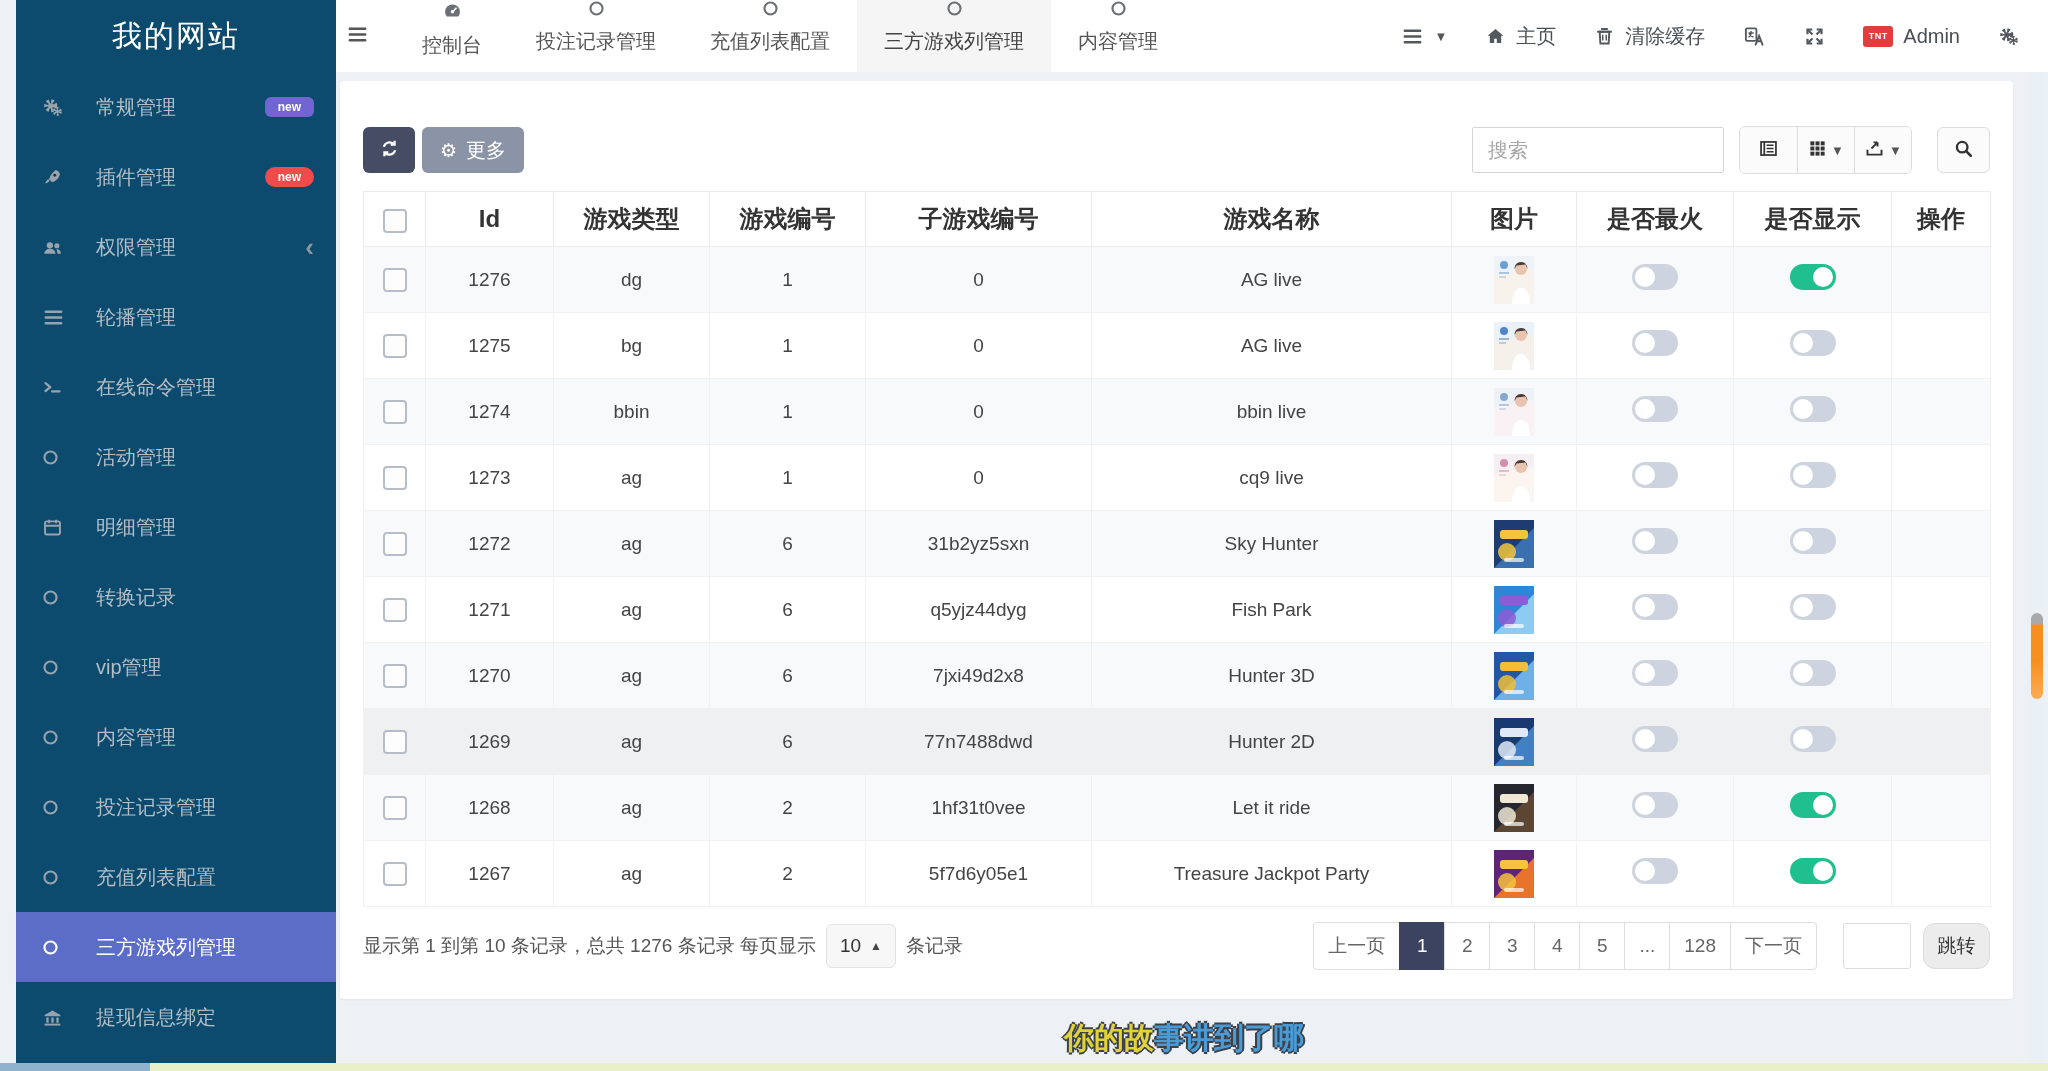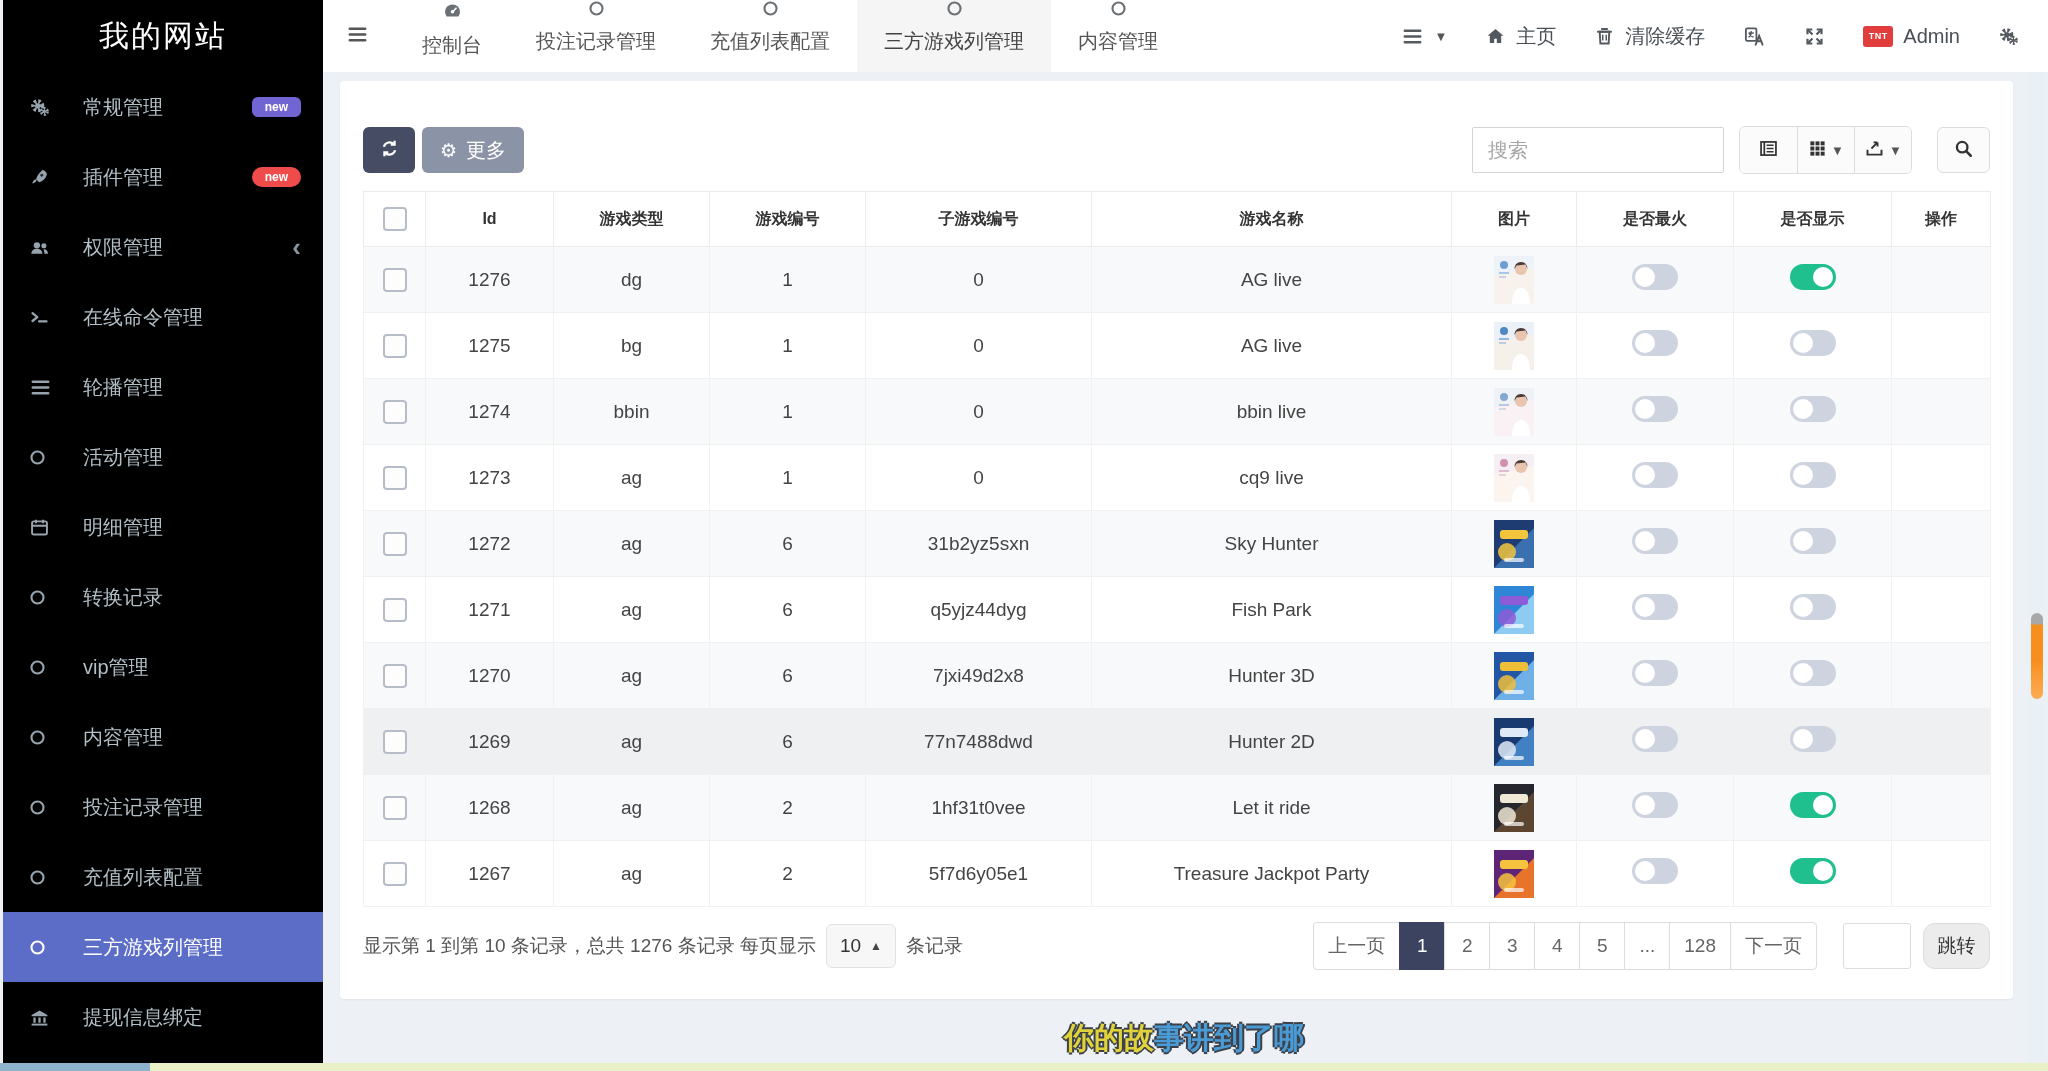--- a/index.html
+++ b/index.html
@@ -1,20 +1,20 @@
 <!DOCTYPE html>
 <html style="--accent: #5c6dc8; --toggle-on: #1fbf8e; --page-active: #3c4360;"><head>
 <meta charset="utf-8">
 <style>
   html,body{margin:0;padding:0;width:2048px;height:1071px;overflow:hidden;
     font-family:"Liberation Sans","DejaVu Sans",sans-serif;}
   .screen{position:relative;width:2048px;height:1071px;background:#edf1f5;overflow:hidden;}
 
   
-  .sidebar{position:absolute;left:3px;top:0;width:320px;height:1071px;background:#000000;z-index:3;}
+  .sidebar{position:absolute;left:16px;top:0;width:320px;height:1071px;background:#0c4a6e;z-index:3;}
   .sidebar-title{height:72px;line-height:72px;text-align:center;color:#ffffff;font-size:30px;letter-spacing:2px;}
   .side-item{height:70px;display:flex;align-items:center;padding:0 22px 0 26px;font-size:20px;color:#b3bfc7;cursor:pointer;gap:16px;}
   .side-item .s-icon{width:38px;display:flex;align-items:center;color:#97a4ad;flex-shrink:0;}
   .side-item.active{background:var(--accent,#5c6dc8);color:#fff;}
   .side-item.active .s-icon{color:#fff;}
   .badge{margin-left:auto;color:#fff;font-size:12px;font-weight:bold;padding:4px 13px;border-radius:6px;line-height:1;}
   .badge.pill{border-radius:999px;}
   .side-chevron{margin-left:auto;color:#8a97a0;font-size:26px;line-height:1;font-weight:bold;}
 
   
@@ -44,21 +44,21 @@
     font-size:20px;padding:0 15px;color:#444;box-sizing:border-box;outline:none;}
   .search-input::placeholder{color:#a6a6a6;}
   .view-group{display:flex;margin-left:15px;border:1px solid #dcdcdc;border-radius:6px;overflow:hidden;}
   .view-btn{width:57px;height:46px;background:#fbfbfb;color:#333;display:flex;align-items:center;justify-content:center;
     gap:4px;cursor:pointer;border:none;border-left:1px solid #dcdcdc;}
   .view-btn:first-child{border-left:none;}
   .btn-search{margin-left:25px;width:53px;height:46px;background:#fbfbfb;border:1px solid #dcdcdc;color:#333;}
 
   
   table.grid{width:100%;border-collapse:collapse;table-layout:fixed;margin-top:18px;}
-  .grid th{height:52px;font-size:16px;color:#333;font-weight:bold;border:1px solid #ececec;background:#fff;text-align:center;}
+  .grid th{height:52px;font-size:24px;color:#333;font-weight:bold;border:1px solid #ececec;background:#fff;text-align:center;}
   .grid td{height:65px;font-size:19px;color:#444;border:1px solid #f1f1f1;text-align:center;padding:0;}
   .grid tr.striped td{background:#f8f9fa;}
   .grid tr.highlight td{background:#eef0f2;}
   .cb{display:inline-block;width:20px;height:20px;border:2px solid #b7bdc8;border-radius:4px;background:#fdfdfd;vertical-align:middle;cursor:pointer;}
   .toggle{display:inline-block;width:46px;height:26px;border-radius:13px;background:#ced4df;position:relative;cursor:pointer;}
   .toggle::after{content:"";position:absolute;top:3px;left:3px;width:20px;height:20px;border-radius:50%;background:#fff;}
   .toggle.on{background:var(--toggle-on,#1fbf8e);}
   .toggle.on::after{left:auto;right:3px;}
   .thumb{display:inline-block;width:44px;height:48px;border-radius:2px;overflow:hidden;vertical-align:middle;}
   .thumb svg{display:block;}
@@ -126,34 +126,34 @@
               <path d="M2.5 19c.4-3.6 3-5.6 6.5-5.6s6.1 2 6.5 5.6z" fill="currentColor"></path>
               <circle cx="17" cy="10" r="2.9" fill="currentColor"></circle>
               <path d="M16.7 13.7c3 .3 4.8 2.1 5 5.3h-4z" fill="currentColor"></path>
             </svg>
           </span>
           <span>权限管理</span>
           <span class="side-chevron">‹</span>
         </div>
         <div class="side-item">
           <span class="s-icon">
+            <svg viewBox="0 0 24 24" width="23" height="23" fill="none">
+              <path d="M4 6h16M4 12h16M4 18h16" stroke="currentColor" stroke-width="2.7" stroke-linecap="round"></path>
+            </svg>
+          </span>
+          <span>轮播管理</span>
+        </div>
+        <div class="side-item">
+          <span class="s-icon">
             <svg viewBox="0 0 24 24" width="21" height="21" fill="none">
               <path d="M4 7l5.5 4.5L4 16" stroke="currentColor" stroke-width="2.6" stroke-linecap="round" stroke-linejoin="round"></path>
               <path d="M11.5 16.5h8.5" stroke="currentColor" stroke-width="2.6" stroke-linecap="round"></path>
             </svg>
           </span>
           <span>在线命令管理</span>
-        </div>
-        <div class="side-item">
-          <span class="s-icon">
-            <svg viewBox="0 0 24 24" width="23" height="23" fill="none">
-              <path d="M4 6h16M4 12h16M4 18h16" stroke="currentColor" stroke-width="2.7" stroke-linecap="round"></path>
-            </svg>
-          </span>
-          <span>轮播管理</span>
         </div>
         <div class="side-item">
           <span class="s-icon">
             <svg viewBox="0 0 24 24" width="17" height="17" fill="none">
               <circle cx="12" cy="12" r="8.5" stroke="currentColor" stroke-width="3"></circle>
             </svg>
           </span>
           <span>活动管理</span>
         </div>
         <div class="side-item">

